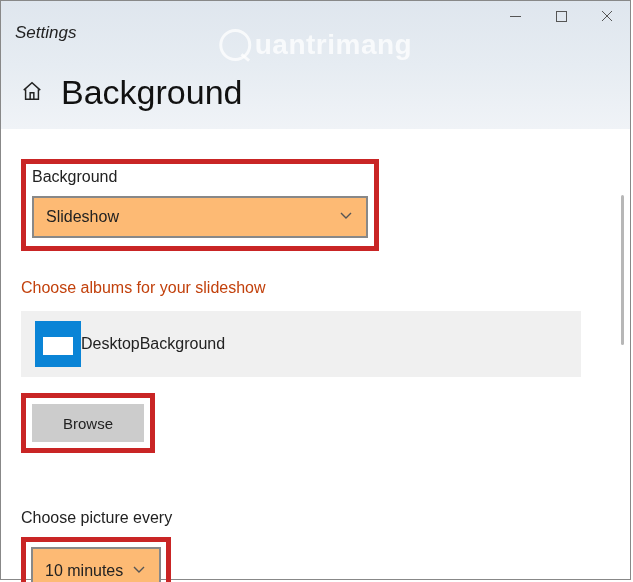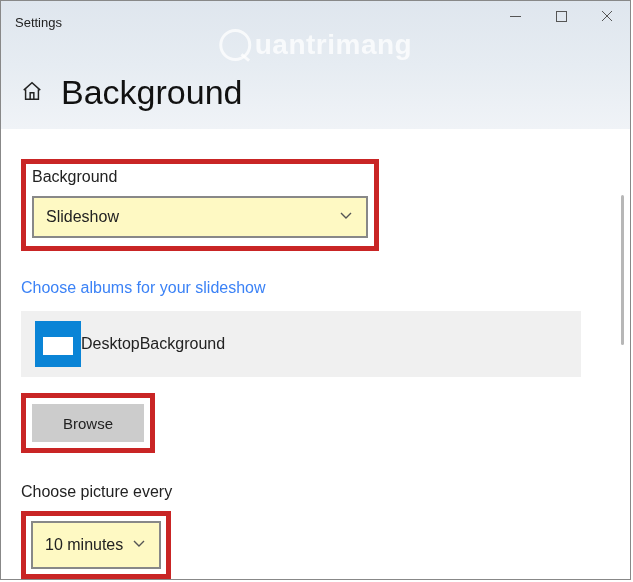--- a/index.html
+++ b/index.html
@@ -28,23 +28,24 @@
     background: linear-gradient(to bottom, #dfe6ee 0%, #e6ecf2 50%, #f0f3f7 100%);
     position: relative;
   }
   .title-bar {
     display: flex;
     align-items: flex-start;
     height: 32px;
     position: relative;
   }
   .app-title {
-    font-size: 13px;
-    color: #222;
-    padding: 14px 0 0 14px;
+    font-size: 17px;
+    color: #222;
+    padding: 22px 0 0 14px;
+    font-style: italic;
   }
   .window-controls {
     position: absolute;
     right: 0;
     top: 0;
     display: flex;
   }
   .win-btn {
     width: 46px;
     height: 30px;
@@ -115,21 +116,21 @@
   .highlight-box {
     border: 5px solid #c92525;
     display: inline-block;
   }
   .bg-section-highlight {
     padding: 4px 6px 8px 6px;
     margin-bottom: 28px;
   }
   .dropdown {
     border: 2px solid #888;
-    background: #fef9c3;
+    background: #fdba74;
     display: flex;
     align-items: center;
     justify-content: space-between;
     padding: 8px 12px;
     font-size: 16px;
     color: #222;
     gap: 7px;
   }
   .bg-dropdown {
     width: 336px;
@@ -137,21 +138,21 @@
   }
   .interval-dropdown {
     width: 130px;
     height: 48px;
   }
   .chev {
     color: #555;
   }
   .album-label {
     font-size: 16px;
-    color: #3b82f6;
+    color: #c2410c;
     margin-bottom: 14px;
   }
   .album-row {
     background: #f0f0f0;
     display: flex;
     align-items: center;
     padding: 10px 14px;
     width: 560px;
     height: 66px;
     margin-bottom: 16px;
@@ -170,21 +171,21 @@
     width: 30px;
     height: 18px;
     background: #fff;
   }
   .album-name {
     font-size: 16px;
     color: #222;
   }
   .browse-highlight {
     padding: 6px;
-    margin-bottom: 30px;
+    margin-bottom: 56px;
   }
   .browse-btn {
     background: #ccc;
     border: none;
     width: 112px;
     height: 38px;
     font-size: 15px;
     color: #222;
     text-align: center;
   }

